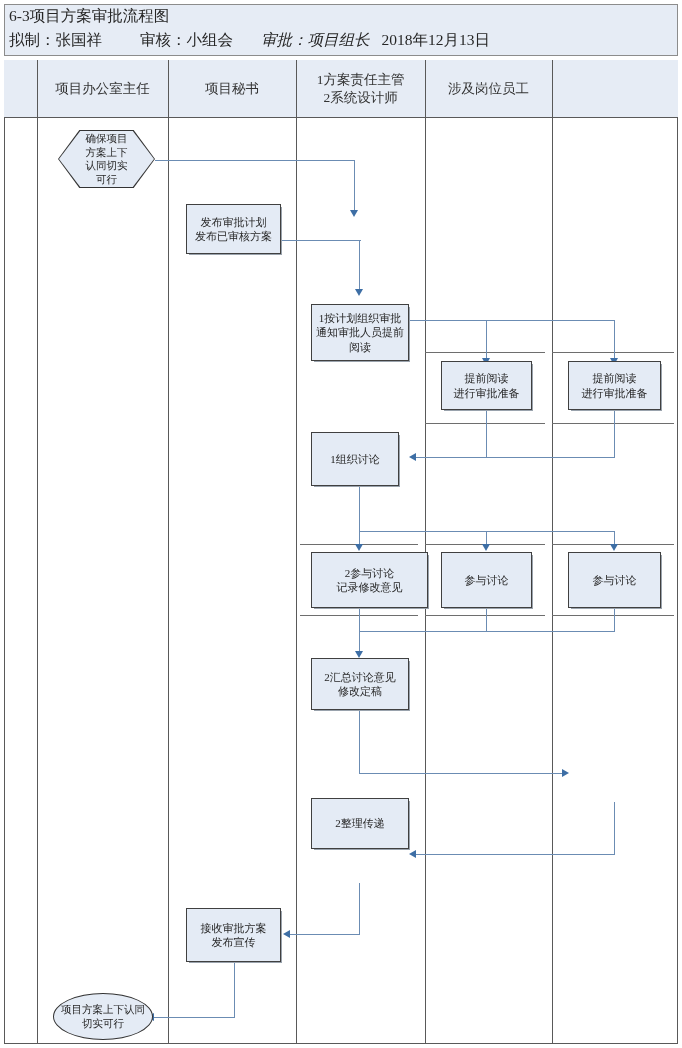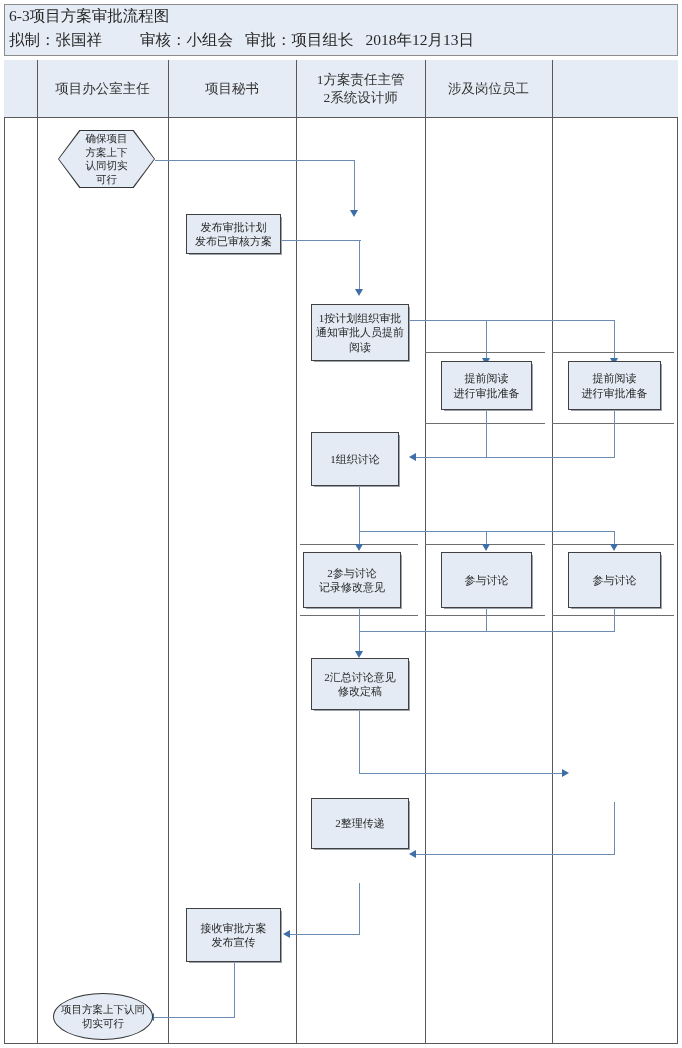--- a/index.html
+++ b/index.html
@@ -41,21 +41,21 @@
     position: absolute;
     left: 4px;
     top: 25px;
     font-size: 15.5px;
     color: #262626;
     white-space: nowrap;
   }
   .t2-seg { display: inline-block; }
   .t2-prepared { }
   .t2-review { margin-left: 38px; text-align: center; }
-  .t2-approve { margin-left: 12px; }
+  .t2-approve { margin-left: 28px; font-style: italic; }
   .t2-date { margin-left: 12px; }
 
   
   .lane-frame {
     position: absolute;
     left: 4px;
     top: 60px;
     width: 674px;
     height: 984px;
     border: 1px solid #595959;
@@ -276,36 +276,36 @@
 
   <div class="node hex" style="left:58px;top:130px;width:97px;height:58px">
     <div class="hex-border"></div>
     <div class="hex-fill"></div>
     <div class="hex-label" style="white-space:pre-line">确保项目
 方案上下
 认同切实
 可行</div>
   </div>
 
-  <div class="node" style="left:186px;top:214px;width:95px;height:40px;white-space:pre-line">发布审批计划
+  <div class="node" style="left:186px;top:204px;width:95px;height:50px;white-space:pre-line">发布审批计划
 发布已审核方案</div>
 
   <div class="node" style="left:311px;top:304px;width:98px;height:57px;white-space:pre-line">1按计划组织审批
 通知审批人员提前
 阅读</div>
 
   <div class="node" style="left:441px;top:361px;width:91px;height:49px;white-space:pre-line">提前阅读
 进行审批准备</div>
 
   <div class="node" style="left:568px;top:361px;width:93px;height:49px;white-space:pre-line">提前阅读
 进行审批准备</div>
 
   <div class="node" style="left:311px;top:432px;width:88px;height:54px;white-space:pre-line">1组织讨论</div>
 
-  <div class="node" style="left:303px;top:552px;width:98px;height:56px;white-space:pre-line">2参与讨论
+  <div class="node" style="left:311px;top:552px;width:117px;height:56px;white-space:pre-line">2参与讨论
 记录修改意见</div>
 
   <div class="node" style="left:441px;top:552px;width:91px;height:56px;white-space:pre-line">参与讨论</div>
 
   <div class="node" style="left:568px;top:552px;width:93px;height:56px;white-space:pre-line">参与讨论</div>
 
   <div class="node" style="left:311px;top:658px;width:98px;height:52px;white-space:pre-line">2汇总讨论意见
 修改定稿</div>
 
 

